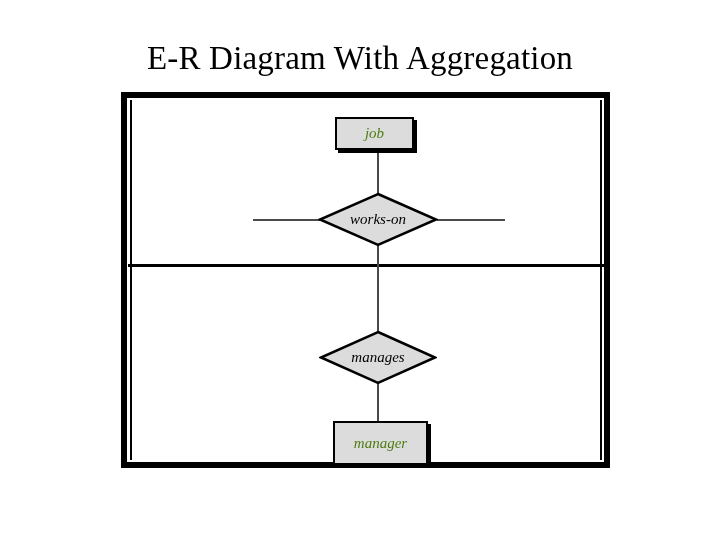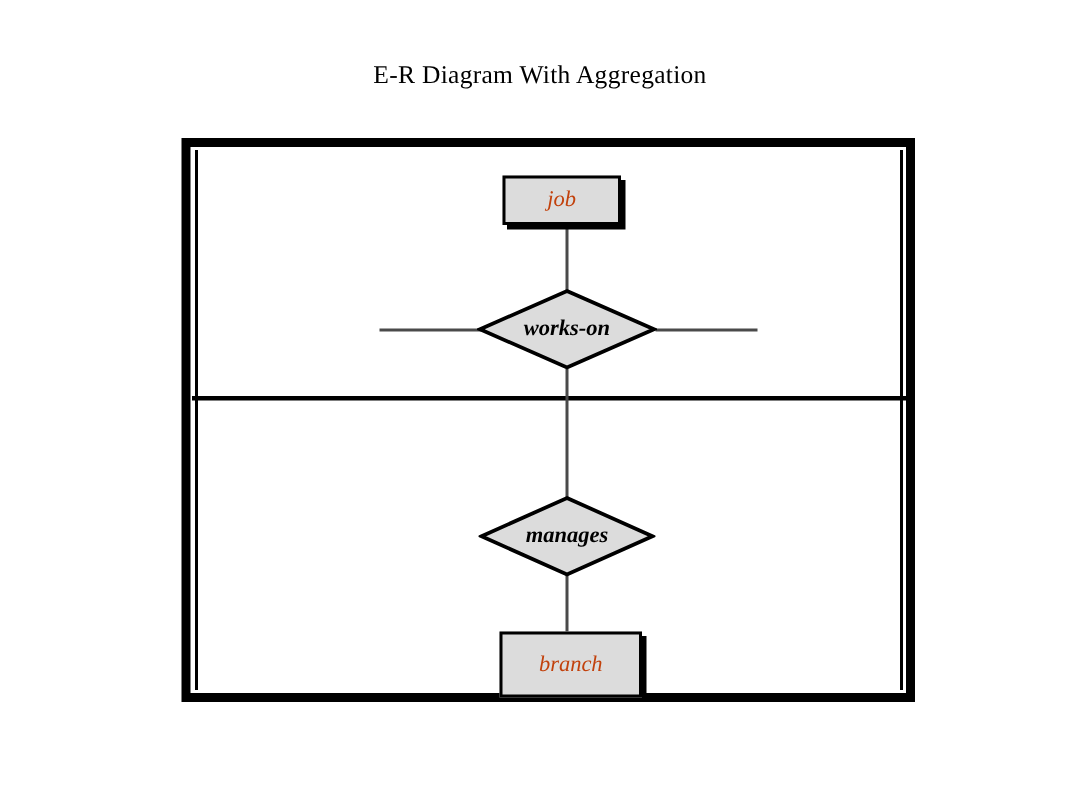--- a/index.html
+++ b/index.html
@@ -17,21 +17,21 @@
   }
 
   
   #title {
     position: absolute;
     left: 0;
     top: 40px;
     width: 720px;
     text-align: center;
     font-family: "Liberation Serif", "DejaVu Serif", serif;
-    font-size: 17px;
+    font-size: 33px;
     font-weight: 400;
     color: #000000;
     letter-spacing: 0.2px;
     white-space: nowrap;
   }
 
   
   #frame-outer {
     position: absolute;
     left: 121px;
@@ -76,32 +76,31 @@
 
   
   .entity {
     position: absolute;
     background: #dcdcdc;
     border: 2px solid #000000;
     box-sizing: border-box;
     display: flex;
     align-items: center;
     justify-content: center;
-    color: #c2410c;
+    color: #4d7c0f;
     font-family: "Liberation Serif", "DejaVu Serif", serif;
     font-style: italic;
     font-size: 15px;
     box-shadow: 3px 3px 0 #000000;
     white-space: nowrap;
   }
 
   
   .relationship {
     position: absolute;
-    font-weight: bold;
   }
   .relationship svg {
     position: absolute;
     left: 0;
     top: 0;
     display: block;
   }
   .relationship .rel-label {
     position: absolute;
     left: 0;
@@ -141,21 +140,21 @@
 
   <div class="edge v" style="left:377px; top:383px; height:38px;"></div>
 
   <div class="entity" style="left:335px; top:117px; width:79px; height:33px;">
     <span>job</span>
   </div>
 
 
 
   <div class="entity" style="left:333px; top:421px; width:95px; height:44px;">
-    <span>branch</span>
+    <span>manager</span>
   </div>
 
   <div class="relationship" style="left:318px; top:192px; width:120px; height:55px;">
     <svg width="120" height="55" viewBox="0 0 120 55">
       <polygon points="60,2 118,27.5 60,53 2,27.5" fill="#dcdcdc" stroke="#000000" stroke-width="2.5" stroke-linejoin="miter"></polygon>
     </svg>
     <div class="rel-label">works-on</div>
   </div>
 
   <div class="relationship" style="left:319px; top:330px; width:118px; height:55px;">

